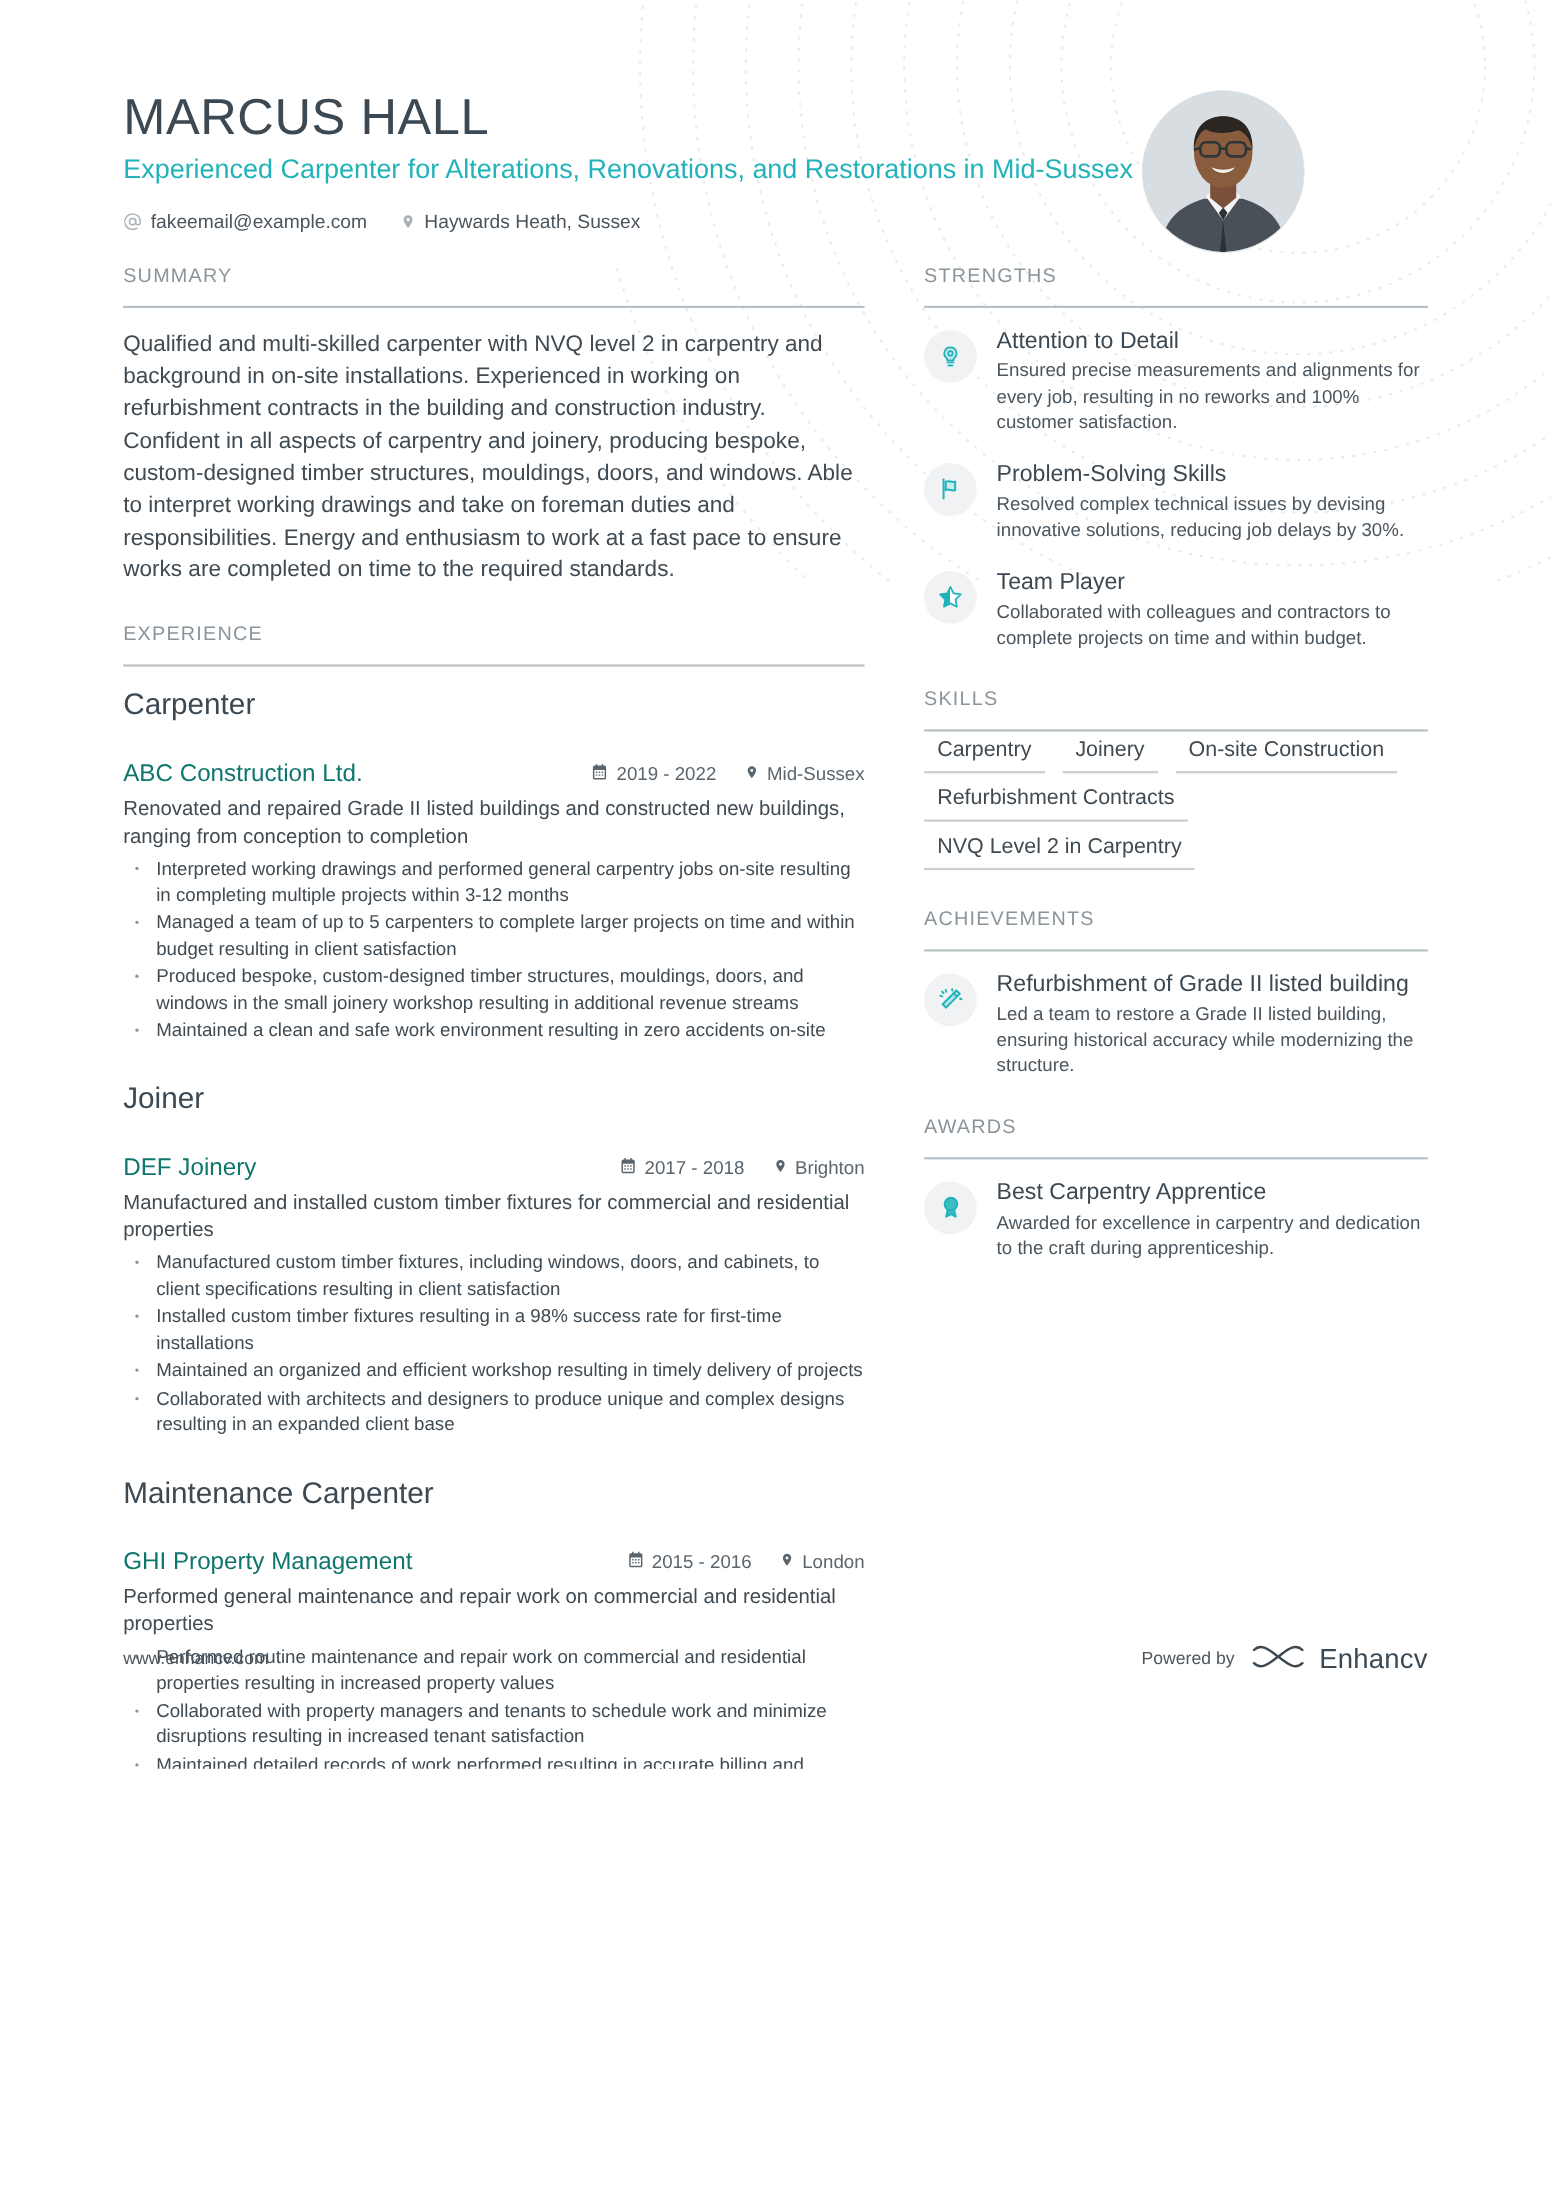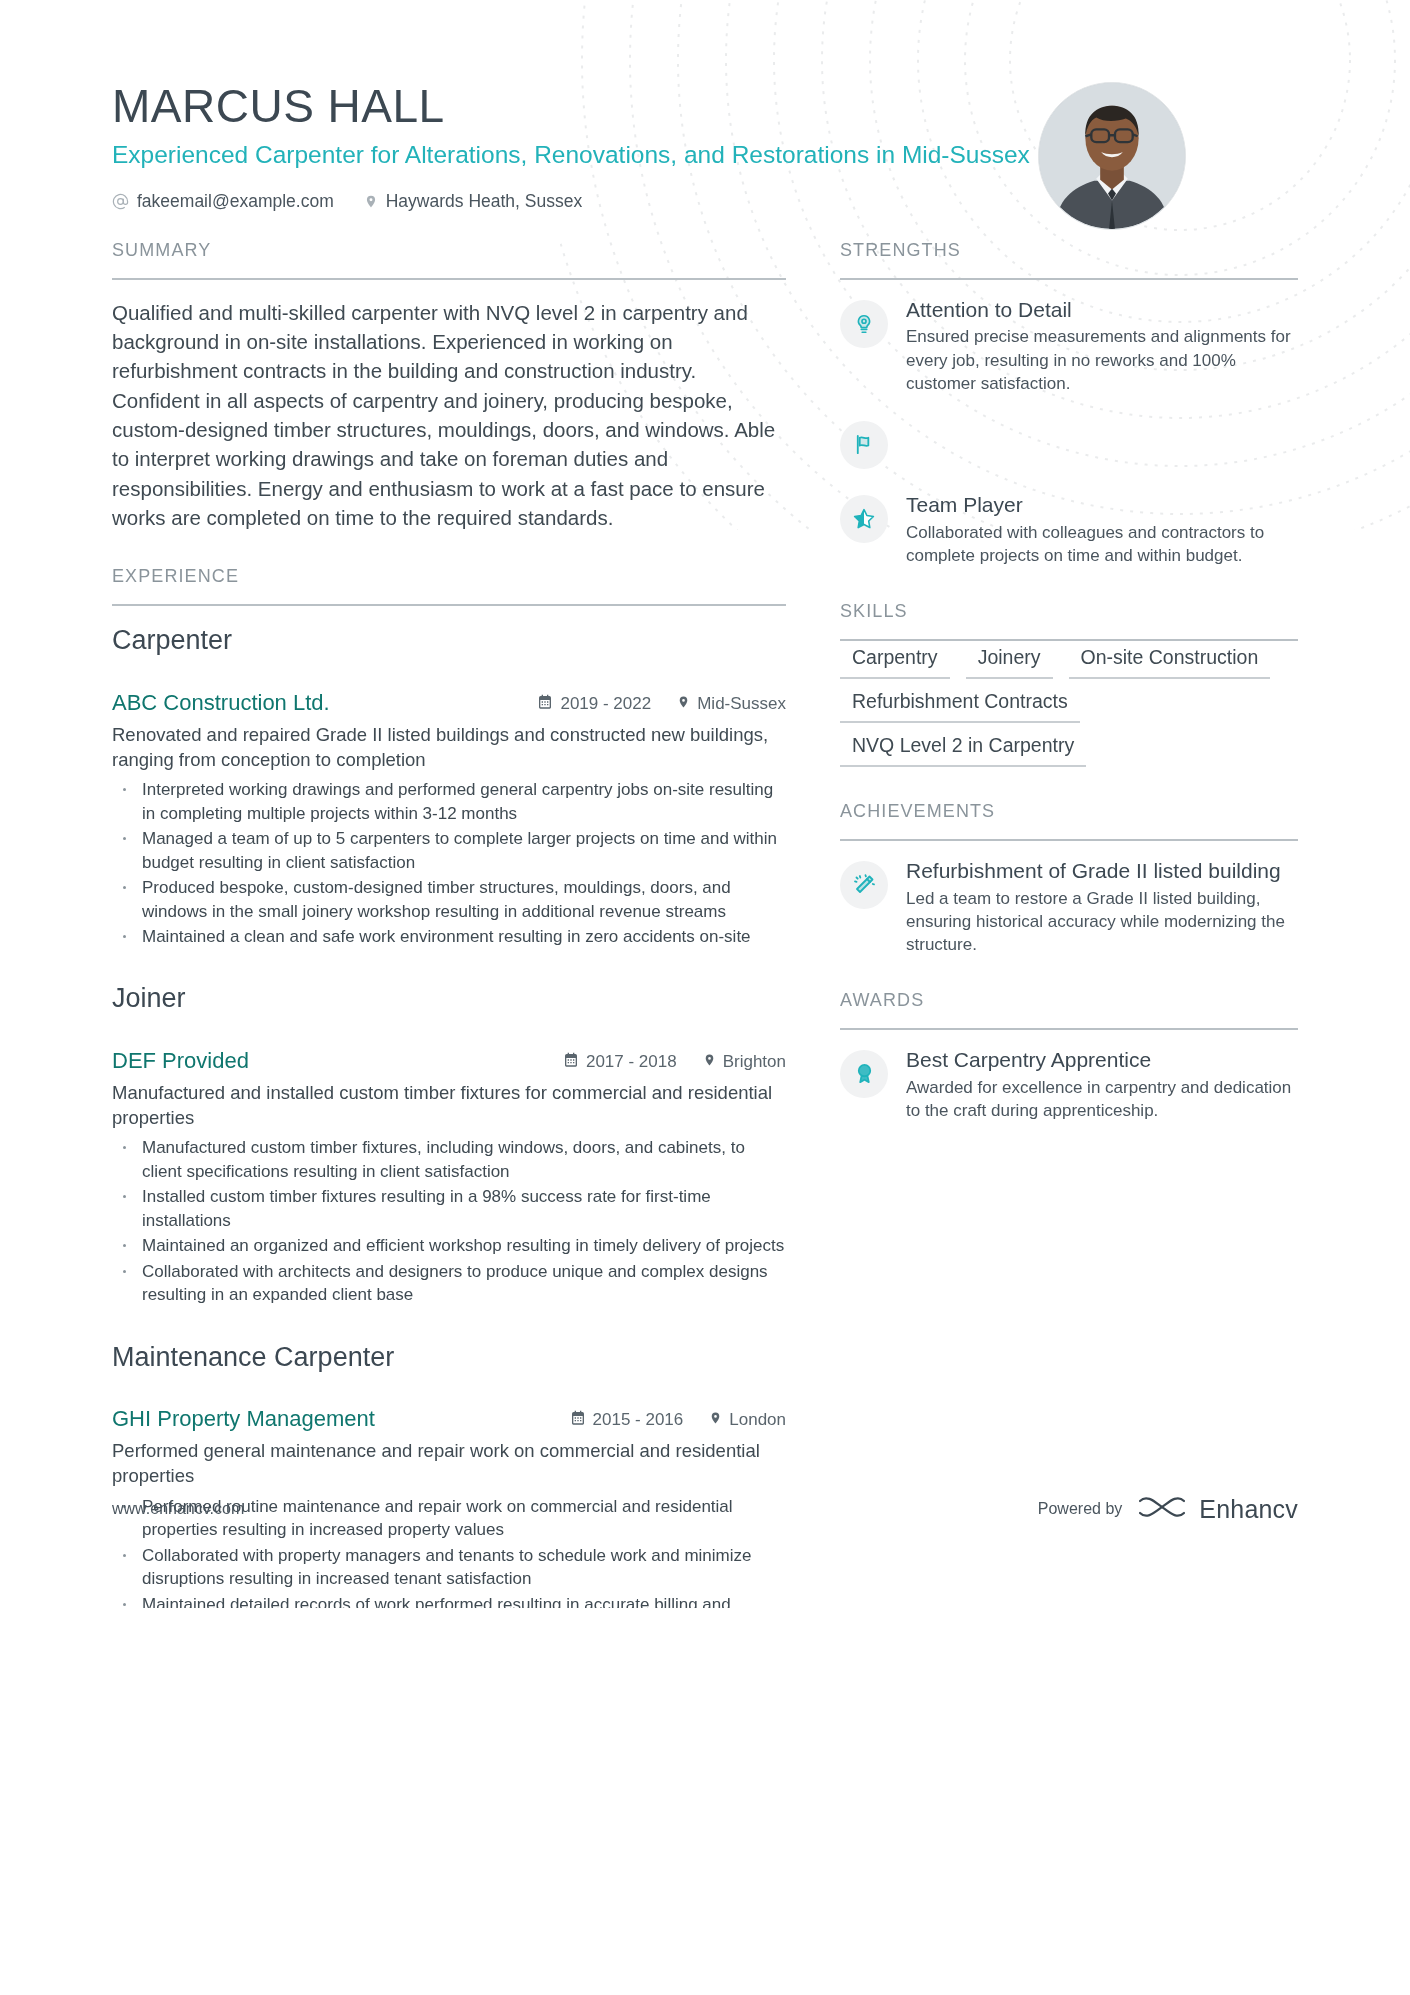--- a/index.html
+++ b/index.html
@@ -345,21 +345,21 @@
                 <ul class="bullets">
                   <li>Interpreted working drawings and performed general carpentry jobs on-site resulting in completing multiple projects within 3-12 months</li>
                   <li>Managed a team of up to 5 carpenters to complete larger projects on time and within budget resulting in client satisfaction</li>
                   <li>Produced bespoke, custom-designed timber structures, mouldings, doors, and windows in the small joinery workshop resulting in additional revenue streams</li>
                   <li>Maintained a clean and safe work environment resulting in zero accidents on-site</li>
                 </ul>
               </div>
               <div class="job">
                 <div class="job-title">Joiner</div>
                 <div class="job-meta">
-                  <span class="job-company">DEF Provided</span>
+                  <span class="job-company">DEF Joinery</span>
                   <span class="job-dates">
                     <span class="ico">
                       <svg width="16" height="16" viewBox="0 0 24 24" fill="currentColor">
                         <path d="M7 1v2H5.5A2.5 2.5 0 0 0 3 5.5V20a2 2 0 0 0 2 2h14a2 2 0 0 0 2-2V5.5A2.5 2.5 0 0 0 18.5 3H17V1h-2v2H9V1H7zM5 9h14v11H5V9zm2 2v2h2v-2H7zm4 0v2h2v-2h-2zm4 0v2h2v-2h-2zM7 15v2h2v-2H7zm4 0v2h2v-2h-2zm4 0v2h2v-2h-2z"></path>
                       </svg>
                     </span>
                     <span>2017 - 2018</span>
                   </span>
                   <span class="job-loc">
                     <span class="ico">
@@ -431,20 +431,24 @@
                   <div class="item-desc">Ensured precise measurements and alignments for every job, resulting in no reworks and 100% customer satisfaction.</div>
                 </div>
               </div>
               <div class="item">
                 <div class="item-ico">
                   <svg width="23" height="23" viewBox="0 0 24 24" fill="none" stroke="#1fb3bb" stroke-width="1.9" stroke-linecap="round" stroke-linejoin="round">
                     <path d="M5 3v18"></path>
                     <path d="M7 5c3-1.6 6 1.6 9 0v8c-3 1.6-6-1.6-9 0z" fill="#1fb3bb" fill-opacity=".16"></path>
                   </svg>
                 </div>
+                <div class="item-body">
+                  <div class="item-title">Problem-Solving Skills</div>
+                  <div class="item-desc">Resolved complex technical issues by devising innovative solutions, reducing job delays by 30%.</div>
+                </div>
               </div>
               <div class="item">
                 <div class="item-ico">
                   <svg width="24" height="24" viewBox="0 0 24 24">
                     <defs>
                       <linearGradient id="halfstar" x1="0" x2="1" y1="0" y2="0">
                         <stop offset="50%" stop-color="#1fb3bb"></stop>
                         <stop offset="50%" stop-color="#ffffff"></stop>
                       </linearGradient>
                     </defs>

